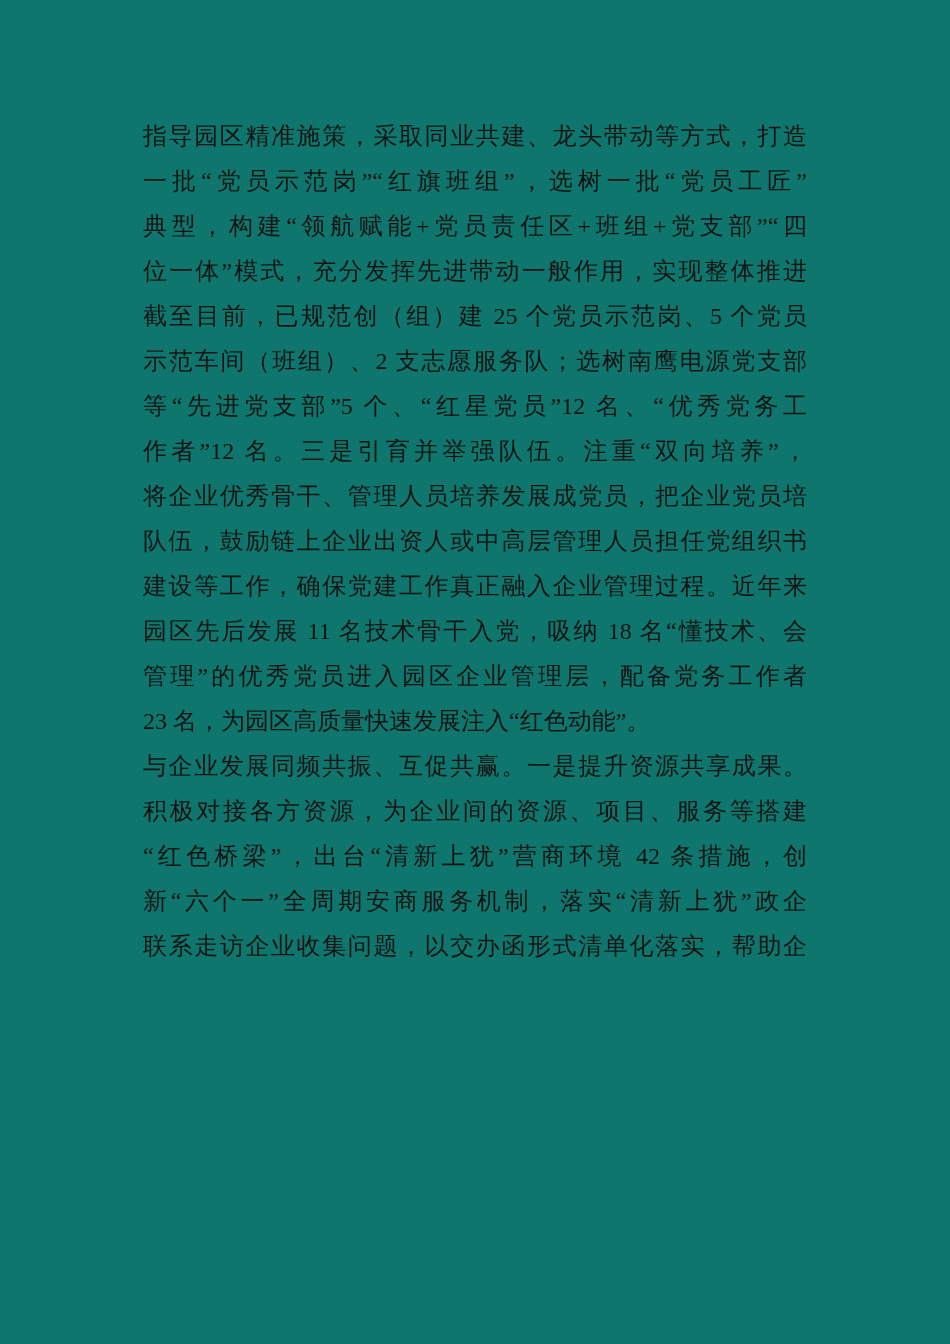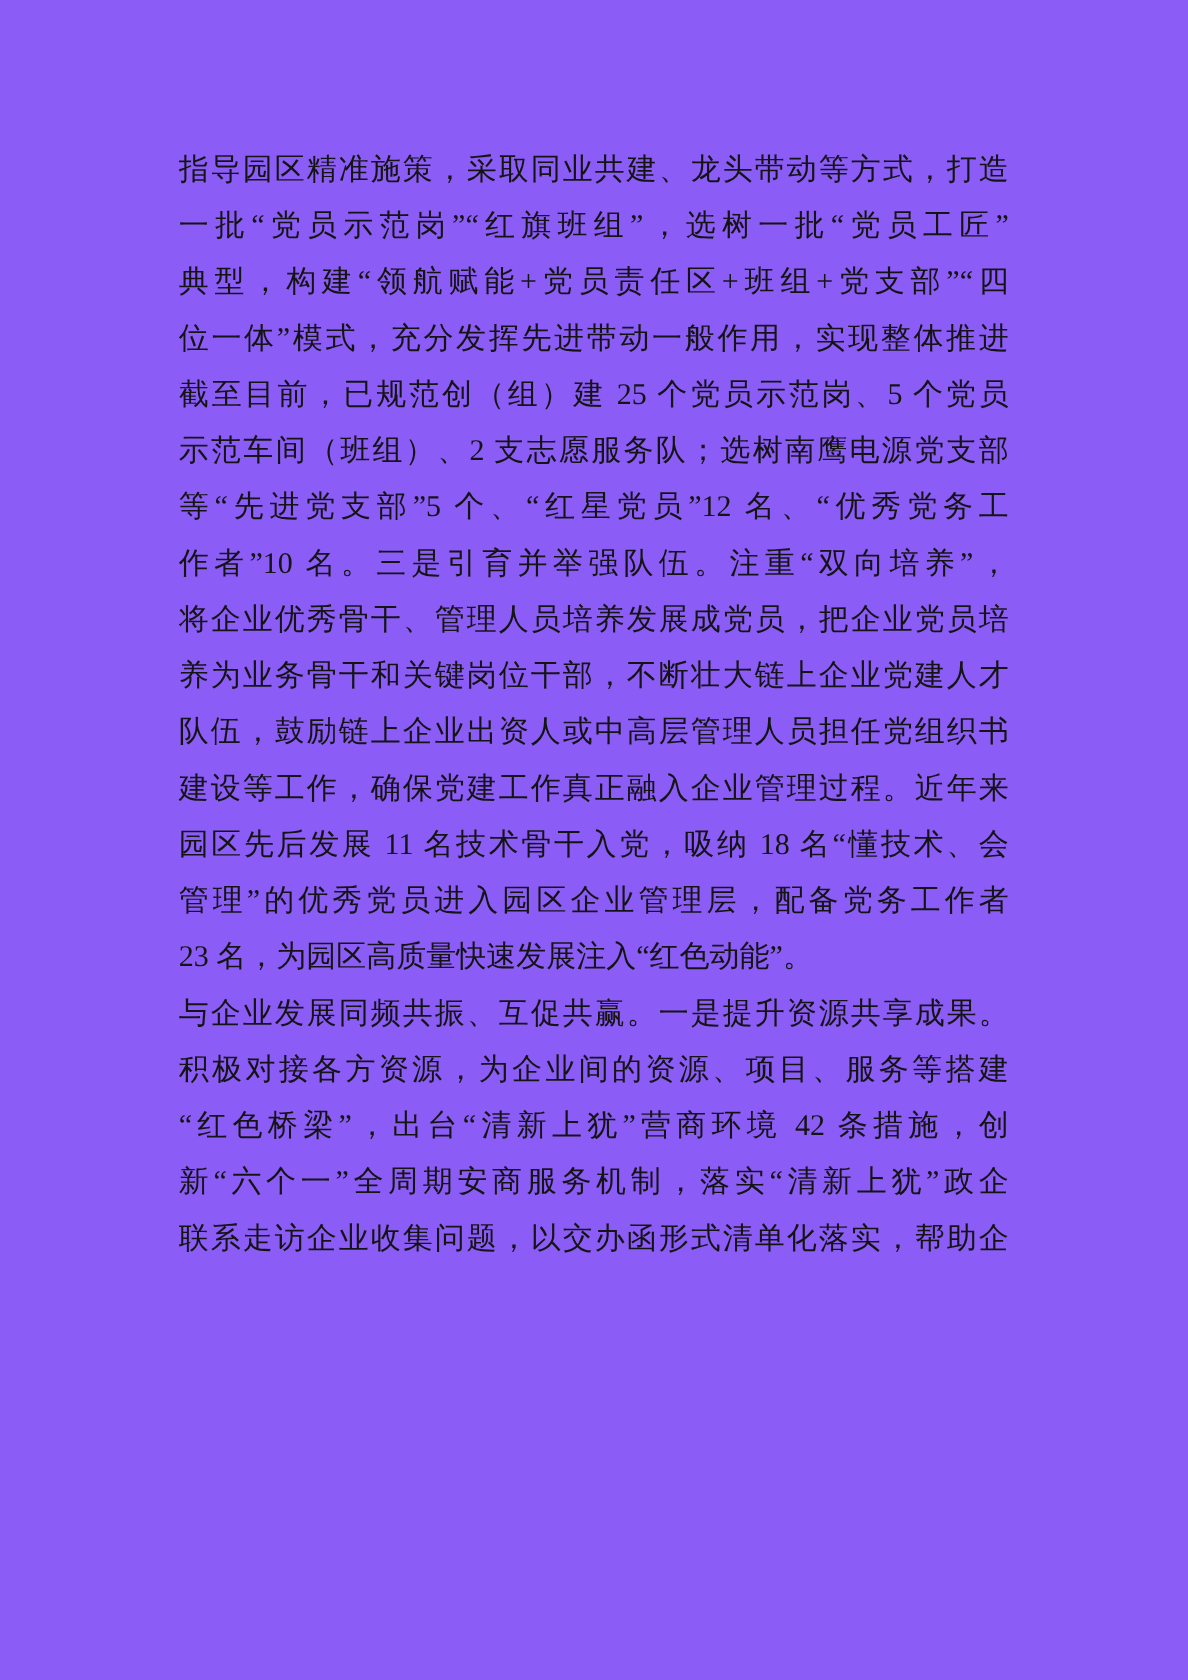--- a/index.html
+++ b/index.html
@@ -4,21 +4,21 @@
 <style>
   html, body {
     margin: 0;
     padding: 0;
     background: #ffffff;
   }
   .page {
     position: relative;
     width: 950px;
     height: 1344px;
-    background: #8b5cf6;
+    background: #0f766e;
     overflow: hidden;
   }
   .content {
     position: absolute;
     left: 143px;
     top: 114px;
     width: 664px;
     font-family: "Liberation Serif", "DejaVu Serif", serif;
     font-size: 24px;
     color: #141414;
@@ -56,23 +56,22 @@
 <div class="page">
   <div class="content" id="doc-content" style="color: rgb(20, 20, 20);">
       <div class="paragraph">
         <div class="line">指导园区精准施策，采取同业共建、龙头带动等方式，打造</div>
         <div class="line">一批“党员示范岗”“红旗班组”，选树一批“党员工匠”</div>
         <div class="line">典型，构建“领航赋能+党员责任区+班组+党支部”“四</div>
         <div class="line">位一体”模式，充分发挥先进带动一般作用，实现整体推进</div>
         <div class="line">截至目前，已规范创（组）建 25 个党员示范岗、5 个党员</div>
         <div class="line">示范车间（班组）、2 支志愿服务队；选树南鹰电源党支部</div>
         <div class="line">等“先进党支部”5 个、“红星党员”12 名、“优秀党务工</div>
-        <div class="line">作者”10 名。三是引育并举强队伍。注重“双向培养”，</div>
+        <div class="line">作者”12 名。三是引育并举强队伍。注重“双向培养”，</div>
         <div class="line">将企业优秀骨干、管理人员培养发展成党员，把企业党员培</div>
-        <div class="line">养为业务骨干和关键岗位干部，不断壮大链上企业党建人才</div>
         <div class="line">队伍，鼓励链上企业出资人或中高层管理人员担任党组织书</div>
         <div class="line">建设等工作，确保党建工作真正融入企业管理过程。近年来</div>
         <div class="line">园区先后发展 11 名技术骨干入党，吸纳 18 名“懂技术、会</div>
         <div class="line">管理”的优秀党员进入园区企业管理层，配备党务工作者</div>
         <div class="line plain">23 名，为园区高质量快速发展注入“红色动能”。</div>
       </div>
       <div class="paragraph">
         <div class="line">与企业发展同频共振、互促共赢。一是提升资源共享成果。</div>
         <div class="line">积极对接各方资源，为企业间的资源、项目、服务等搭建</div>
         <div class="line">“红色桥梁”，出台“清新上犹”营商环境 42 条措施，创</div>

